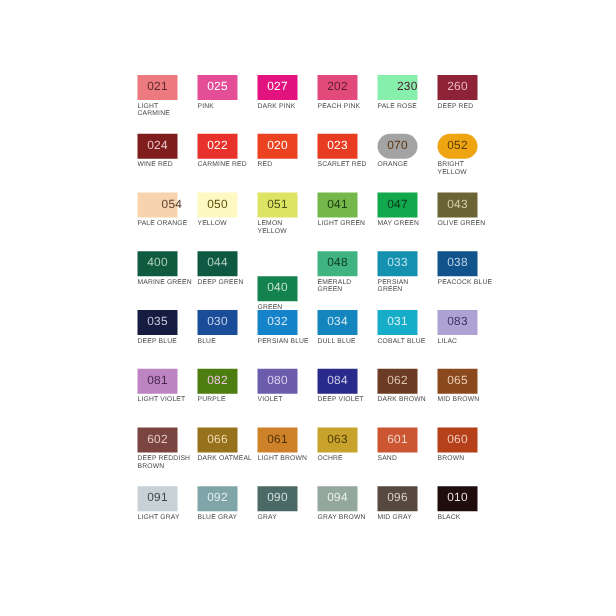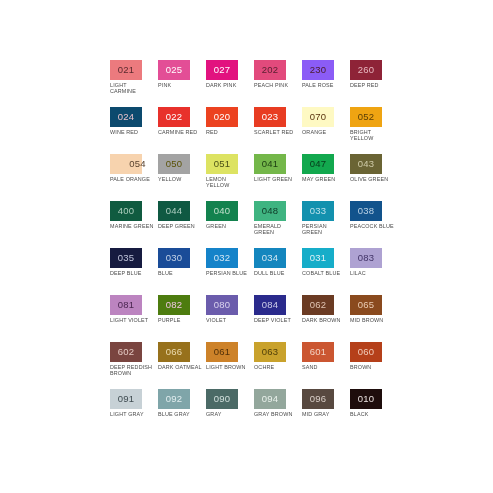--- a/index.html
+++ b/index.html
@@ -84,33 +84,33 @@
         </div>
         <div class="swatch-label" style="color: rgb(74, 74, 74);">DARK PINK</div>
       </div>
       <div class="swatch-cell">
         <div class="swatch-chip" style="background: rgb(226, 74, 124);">
           <span class="swatch-code" style="color: rgb(90, 32, 48);">202</span>
         </div>
         <div class="swatch-label" style="color: rgb(74, 74, 74);">PEACH PINK</div>
       </div>
       <div class="swatch-cell">
-        <div class="swatch-chip" style="background: #8b5cf6;">
+        <div class="swatch-chip" style="background: #86efac; justify-content: flex-end;">
           <span class="swatch-code" style="color: rgb(74, 28, 42);">230</span>
         </div>
         <div class="swatch-label" style="color: rgb(74, 74, 74);">PALE ROSE</div>
       </div>
       <div class="swatch-cell">
         <div class="swatch-chip" style="background: rgb(142, 35, 55);">
           <span class="swatch-code" style="color: rgb(232, 185, 192);">260</span>
         </div>
         <div class="swatch-label" style="color: rgb(74, 74, 74);">DEEP RED</div>
       </div>
       <div class="swatch-cell">
-        <div class="swatch-chip" style="background: #0c4a6e;">
+        <div class="swatch-chip" style="background: #7f1d1d;">
           <span class="swatch-code" style="color: rgb(233, 195, 204);">024</span>
         </div>
         <div class="swatch-label" style="color: rgb(74, 74, 74);">WINE RED</div>
       </div>
       <div class="swatch-cell">
         <div class="swatch-chip" style="background: rgb(232, 49, 43);">
           <span class="swatch-code" style="color: rgb(255, 255, 255);">022</span>
         </div>
         <div class="swatch-label" style="color: rgb(74, 74, 74);">CARMINE RED</div>
       </div>
@@ -120,39 +120,39 @@
         </div>
         <div class="swatch-label" style="color: rgb(74, 74, 74);">RED</div>
       </div>
       <div class="swatch-cell">
         <div class="swatch-chip" style="background: rgb(232, 60, 34);">
           <span class="swatch-code" style="color: rgb(255, 255, 255);">023</span>
         </div>
         <div class="swatch-label" style="color: rgb(74, 74, 74);">SCARLET RED</div>
       </div>
       <div class="swatch-cell">
-        <div class="swatch-chip" style="background: #fef9c3;">
+        <div class="swatch-chip" style="background: #a3a3a3; border-radius: 12px;">
           <span class="swatch-code" style="color: rgb(90, 52, 16);">070</span>
         </div>
         <div class="swatch-label" style="color: rgb(74, 74, 74);">ORANGE</div>
       </div>
       <div class="swatch-cell">
-        <div class="swatch-chip" style="background: rgb(239, 164, 18);">
+        <div class="swatch-chip" style="background: rgb(239, 164, 18); border-radius: 15px;">
           <span class="swatch-code" style="color: rgb(90, 62, 6);">052</span>
         </div>
         <div class="swatch-label" style="color: rgb(74, 74, 74);">BRIGHT YELLOW</div>
       </div>
       <div class="swatch-cell">
         <div class="swatch-chip" style="background: rgb(247, 211, 174); padding-left: 23px;">
           <span class="swatch-code" style="color: rgb(90, 68, 48);">054</span>
         </div>
         <div class="swatch-label" style="color: rgb(74, 74, 74);">PALE ORANGE</div>
       </div>
       <div class="swatch-cell">
-        <div class="swatch-chip" style="background: #a3a3a3;">
+        <div class="swatch-chip" style="background: #fef9c3;">
           <span class="swatch-code" style="color: rgb(90, 82, 6);">050</span>
         </div>
         <div class="swatch-label" style="color: rgb(74, 74, 74);">YELLOW</div>
       </div>
       <div class="swatch-cell">
         <div class="swatch-chip" style="background: rgb(221, 227, 98);">
           <span class="swatch-code" style="color: rgb(76, 82, 24);">051</span>
         </div>
         <div class="swatch-label" style="color: rgb(74, 74, 74);">LEMON YELLOW</div>
       </div>
@@ -180,21 +180,21 @@
         </div>
         <div class="swatch-label" style="color: rgb(74, 74, 74);">MARINE GREEN</div>
       </div>
       <div class="swatch-cell">
         <div class="swatch-chip" style="background: rgb(15, 89, 66);">
           <span class="swatch-code" style="color: rgb(175, 207, 194);">044</span>
         </div>
         <div class="swatch-label" style="color: rgb(74, 74, 74);">DEEP GREEN</div>
       </div>
       <div class="swatch-cell">
-        <div class="swatch-chip" style="background: rgb(19, 130, 78);">
+        <div class="swatch-chip" style="background: rgb(19, 130, 78); margin-top: 20px;">
           <span class="swatch-code" style="color: rgb(194, 224, 204);">040</span>
         </div>
         <div class="swatch-label" style="color: rgb(74, 74, 74);">GREEN</div>
       </div>
       <div class="swatch-cell">
         <div class="swatch-chip" style="background: rgb(63, 180, 129);">
           <span class="swatch-code" style="color: rgb(14, 58, 39);">048</span>
         </div>
         <div class="swatch-label" style="color: rgb(74, 74, 74);">EMERALD GREEN</div>
       </div>

